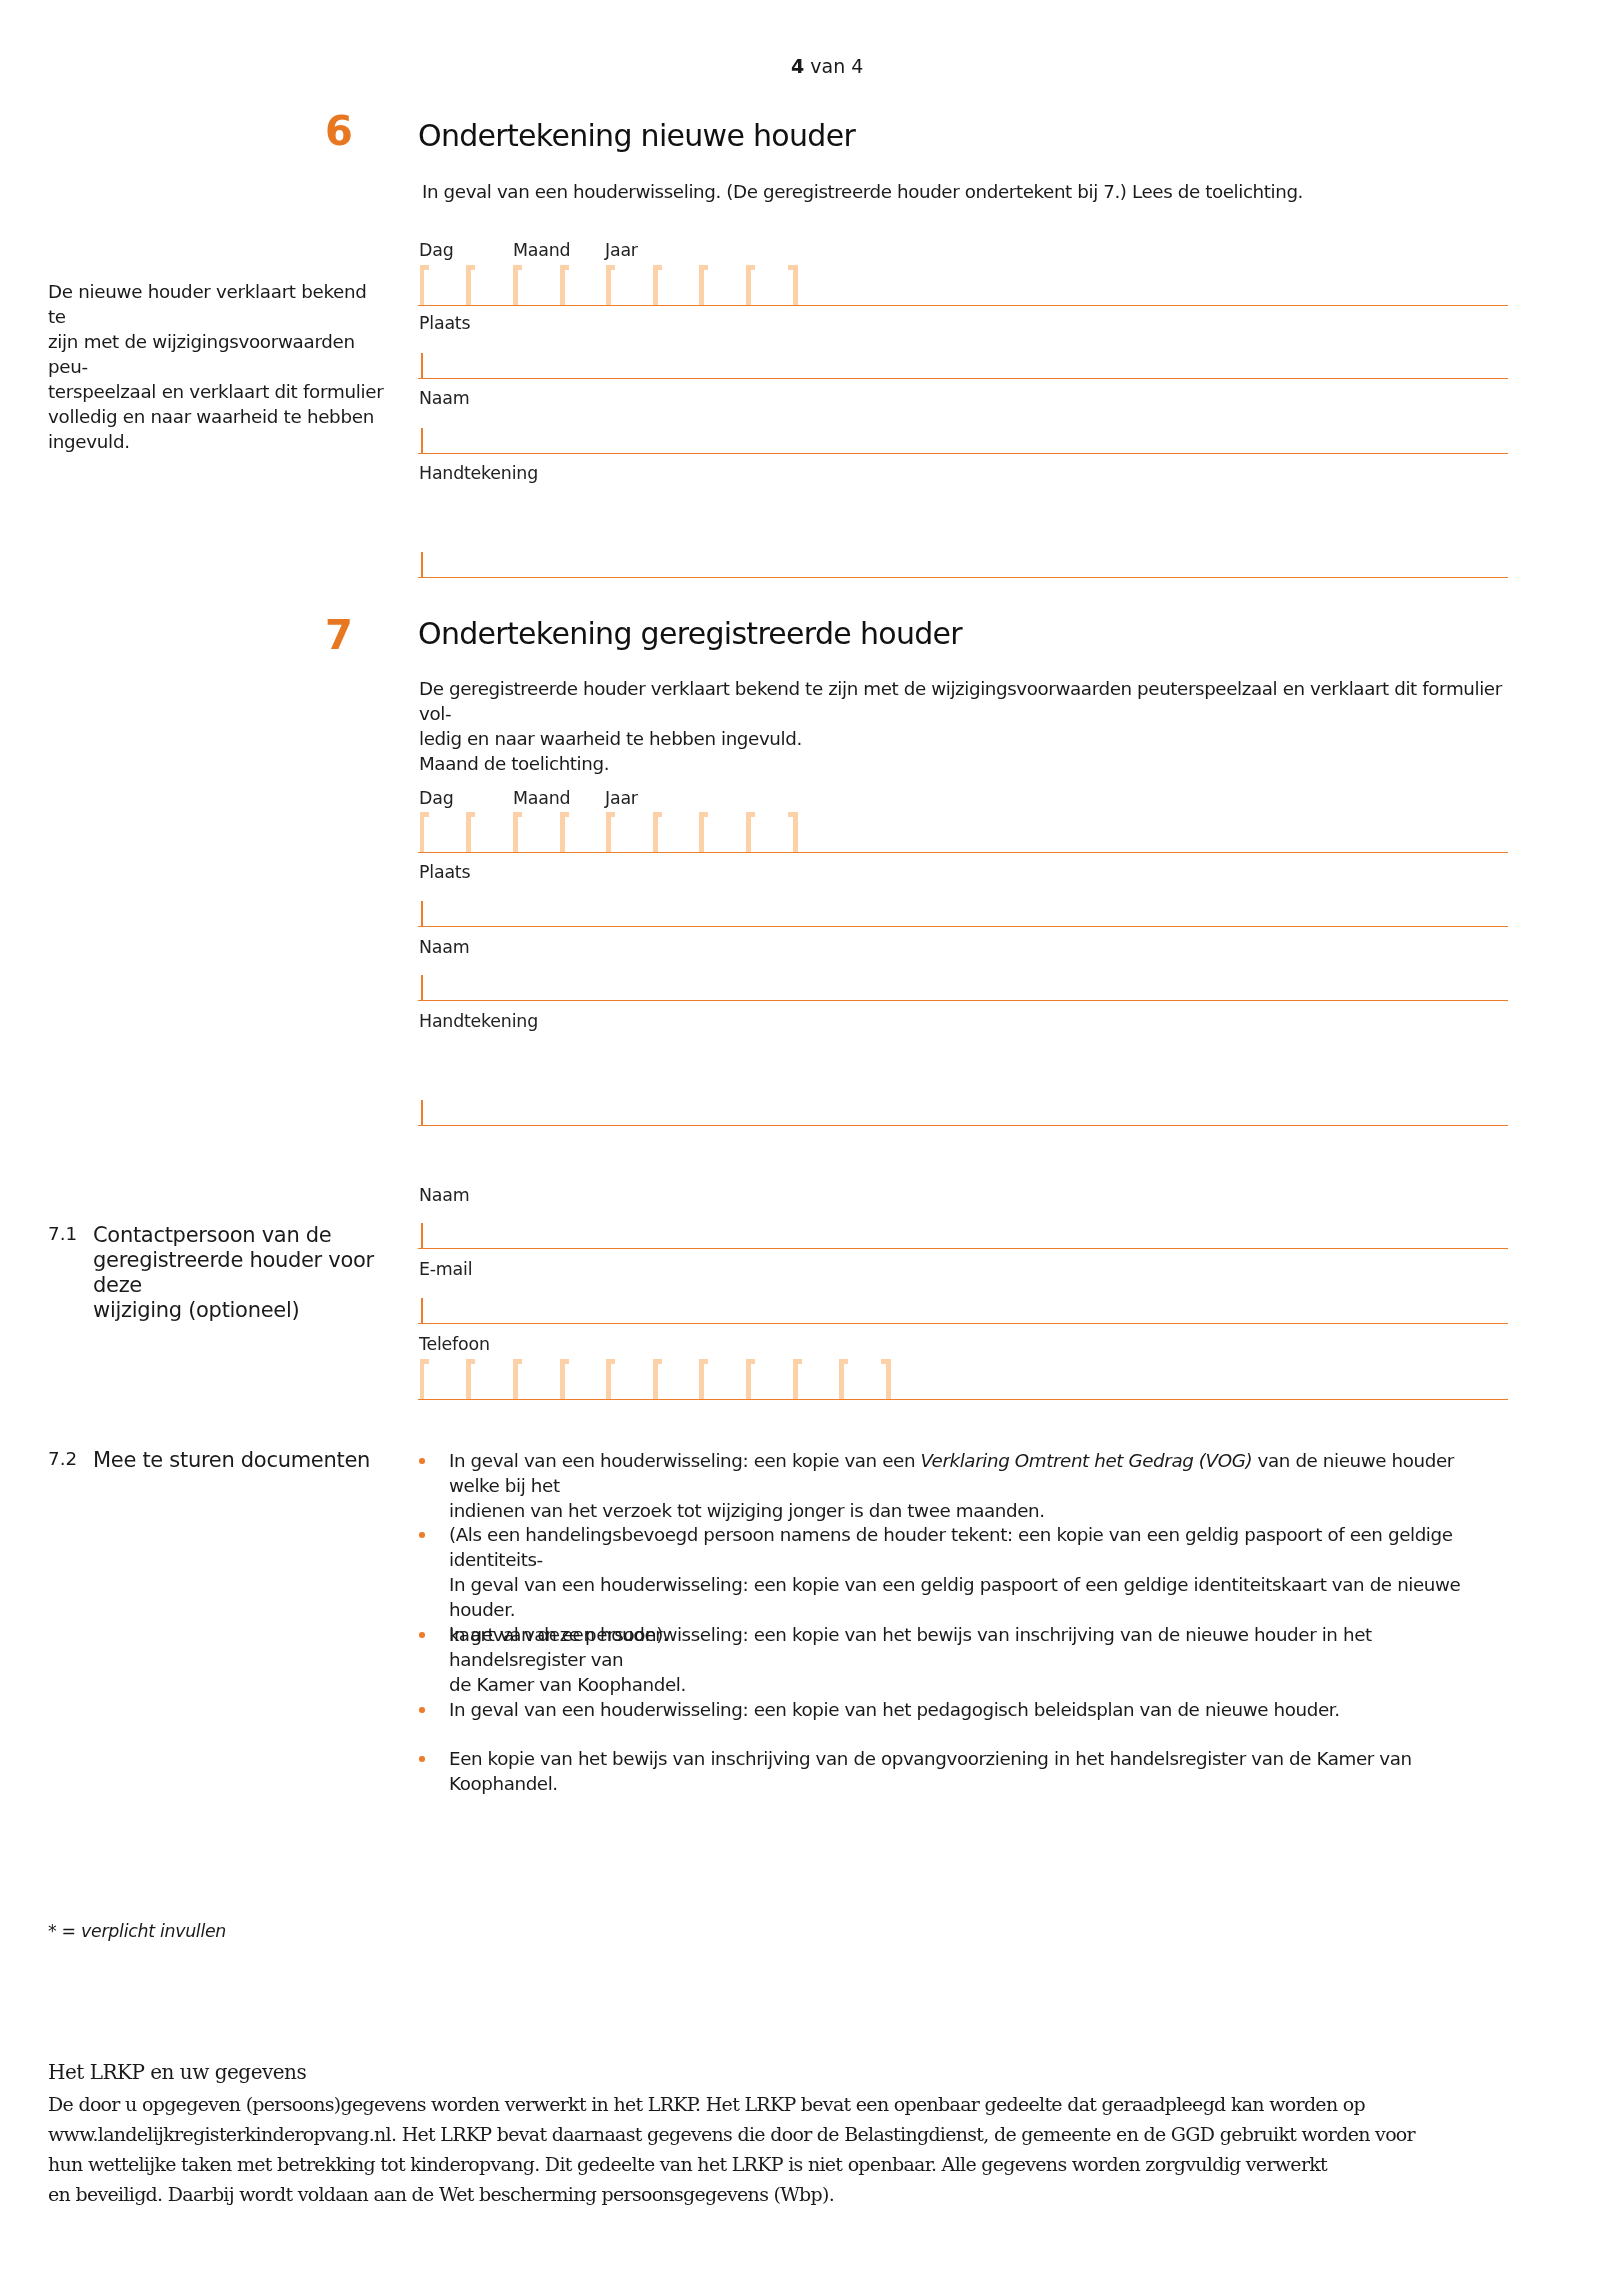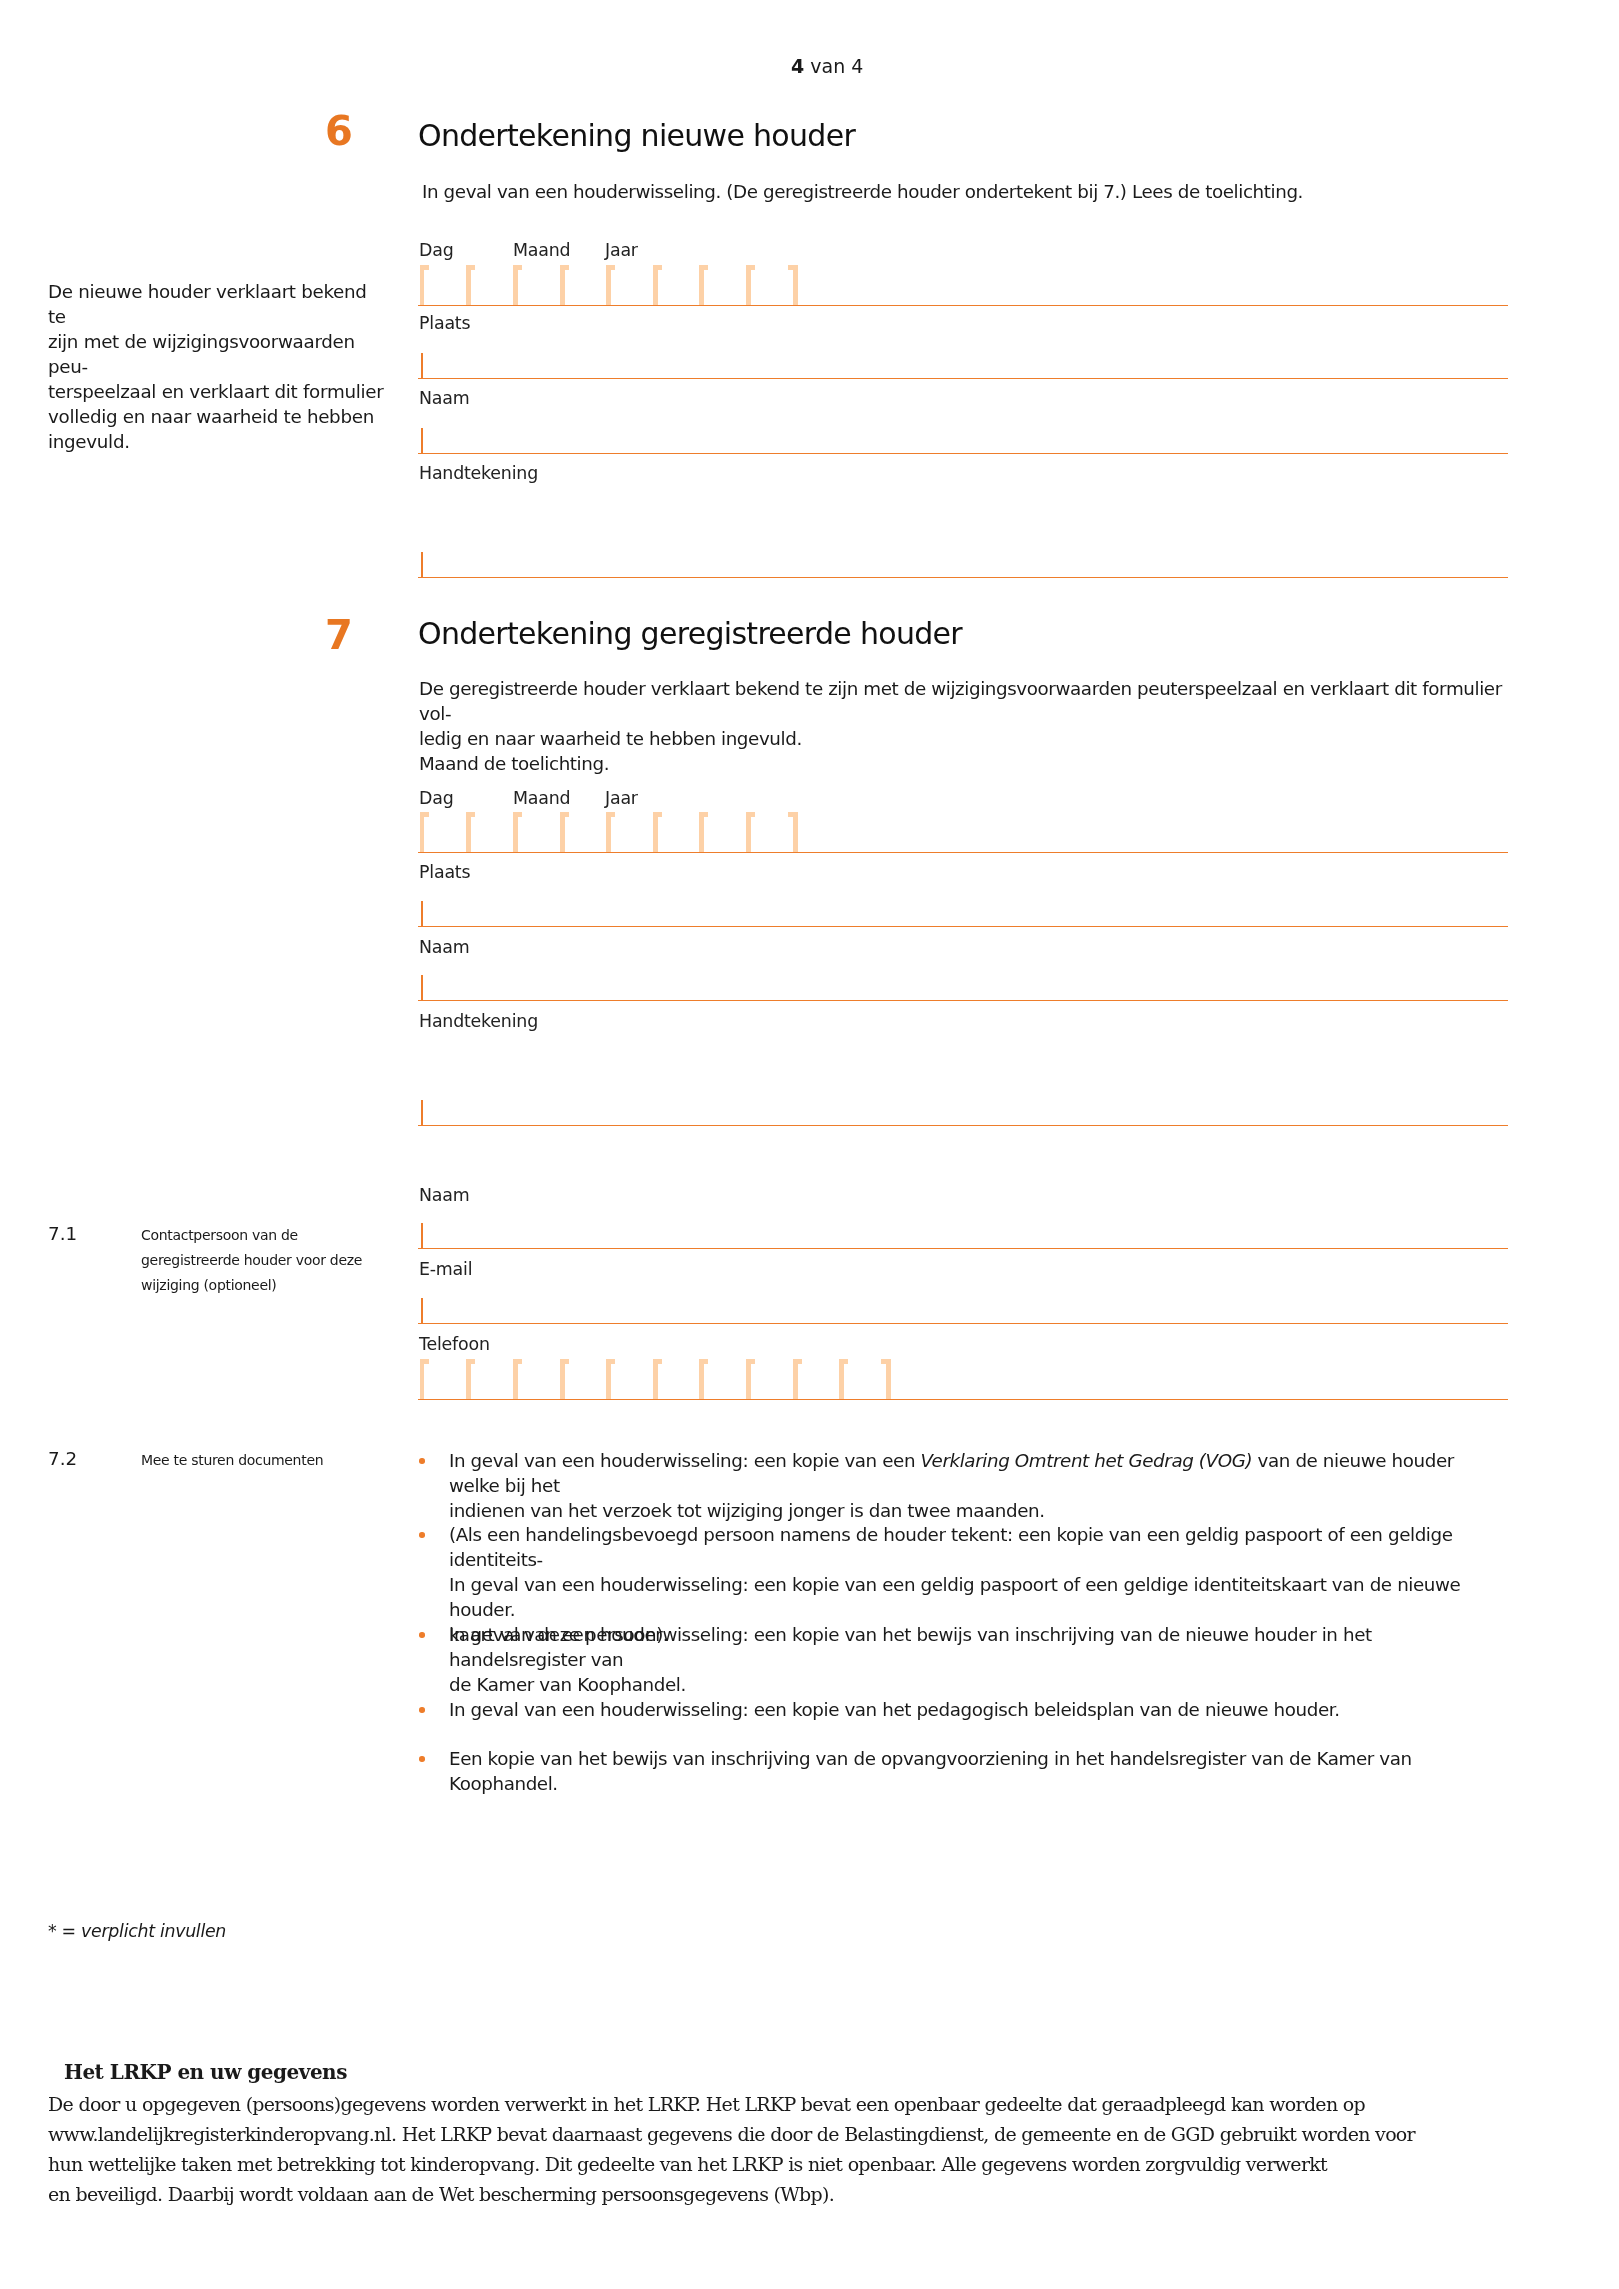--- a/index.html
+++ b/index.html
@@ -15,27 +15,27 @@
   .body-text { font-size: 18.3px; line-height: 25px; letter-spacing: -0.4px; }
   .label { font-size: 17.4px; color: #222; left: 419px; letter-spacing: -0.2px; }
   .line-field { left: 418px; width: 1090px; border-bottom: 1.8px solid #ee7d2b; }
   .line-field .cursor { position: absolute; left: 2.7px; bottom: 0; width: 2.7px; height: 25px; background: #ee7d2b; }
   .boxes { left: 418px; width: 1090px; height: 40px; border-bottom: 1.8px solid #ee7d2b; }
   .tick { position: absolute; bottom: 0; width: 4.6px; height: 40px; background: #fdd1a7; }
   .tick::after { content: ""; position: absolute; top: 0; left: 0; width: 9.1px; height: 4.6px; background: #fdd1a7; }
   .tick.last::after { left: -4.6px; }
   .left-note { left: 48px; width: 338px; font-size: 18.3px; line-height: 25px; letter-spacing: -0.3px; }
   .sub-num { left: 48px; font-size: 18.3px; }
-  .sub-label { left: 93px; width: 292px; font-size: 14px; line-height: 25px; letter-spacing: -0.3px; margin-left: 48px; }
+  .sub-label { left: 93px; width: 292px; font-size: 21px; line-height: 25px; letter-spacing: -0.3px; }
   .bullet-list { left: 419px; width: 1096px; margin: 0; padding: 0; list-style: none; }
   .bullet-item { position: absolute; left: 0; width: 1078px; font-size: 18.3px; line-height: 25px; letter-spacing: -0.4px; }
   .bullet-dot { position: absolute; left: 0; top: 10px; width: 5.5px; height: 5.5px; border-radius: 50%; background: #ee7d2b; }
   .bullet-text { display: block; margin-left: 30px; }
   .required-note { left: 48px; font-size: 17.4px; font-style: italic; letter-spacing: -0.3px; }
-  .footer-title { left: 64px; font-family: "DejaVu Serif", serif; font-weight: bold; font-size: 20px; letter-spacing: -0.5px; }
+  .footer-title { left: 48px; font-family: "DejaVu Serif", serif; font-weight: normal; font-size: 20px; letter-spacing: -0.5px; }
   .footer-text { left: 48px; width: 1499px; font-family: "DejaVu Serif", serif; font-size: 19px; line-height: 30px; letter-spacing: -0.7px; }
   .footer-line { display: block; white-space: nowrap; }
 </style>
 </head>
 <body>
 
 <div class="abs page-num">
   <b>4</b>
   <span>van</span>
   <span>4</span>

